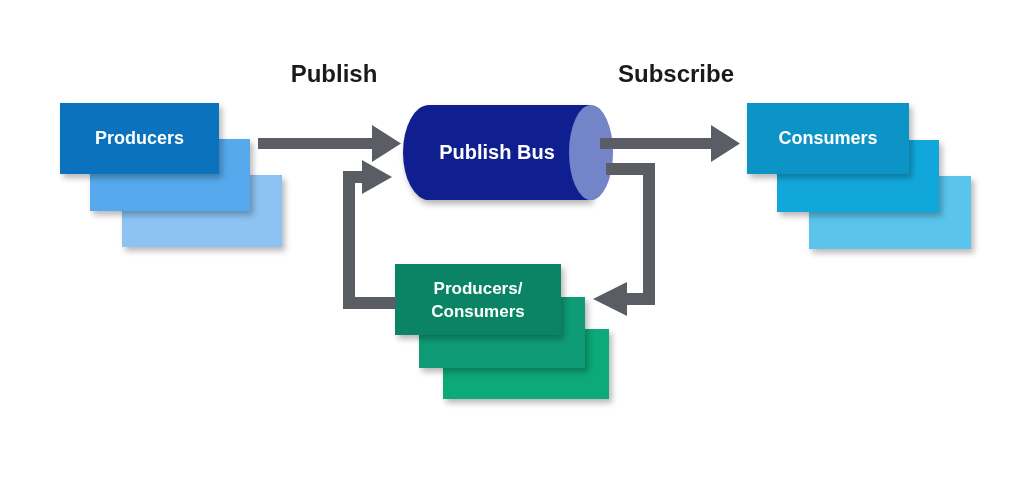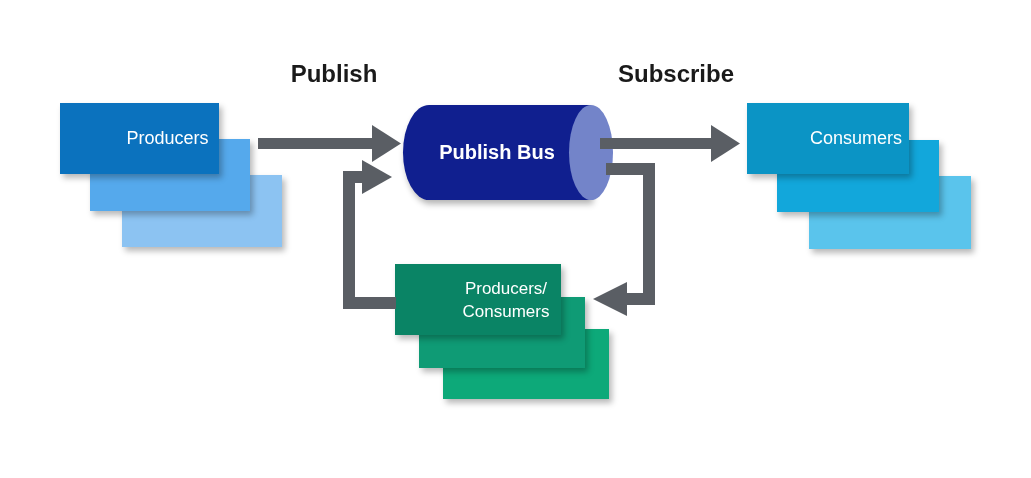--- a/index.html
+++ b/index.html
@@ -27,25 +27,24 @@
     position: absolute;
     box-shadow: 3px 4px 6px rgba(0,0,0,0.28);
   }
   .box .lbl {
     width: 100%;
     height: 100%;
     display: flex;
     align-items: center;
     justify-content: center;
     color: #ffffff;
-    font-weight: 400;
+    font-weight: 700;
     font-size: 18px;
     text-align: center;
     line-height: 23px;
-    padding-left: 28px;
   }
   
   .prod-front { background: var(--producers-front, #0B72BE); }
   .prod-mid   { background: var(--producers-mid,   #55A9EC); }
   .prod-back  { background: var(--producers-back,  #8CC3F2); }
   
   .cons-front { background: var(--consumers-front, #0B94C5); }
   .cons-mid   { background: var(--consumers-mid,   #12A7DB); }
   .cons-back  { background: var(--consumers-back,  #5AC4EC); }
   

